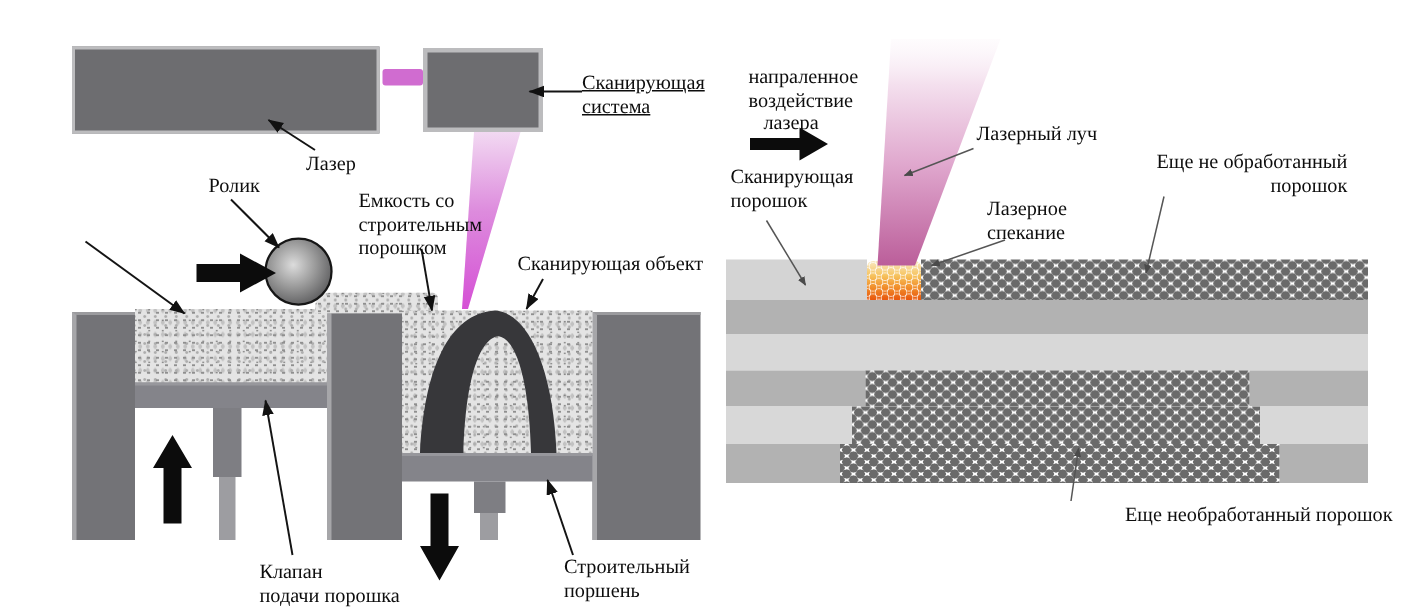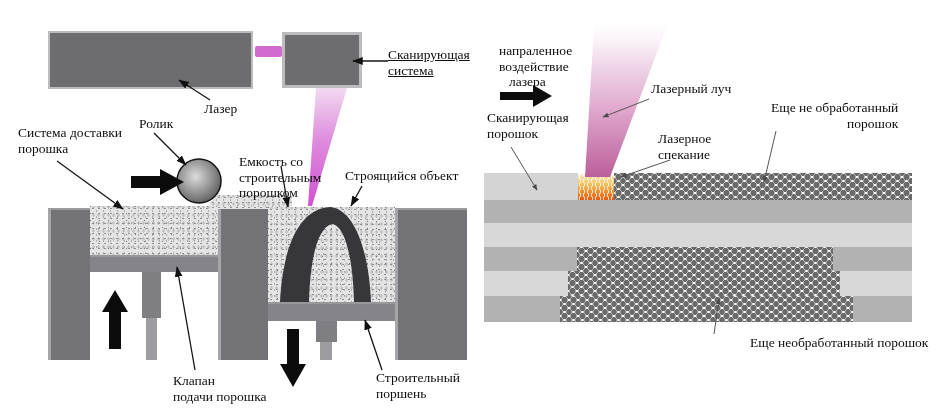--- a/index.html
+++ b/index.html
@@ -146,32 +146,28 @@
 
   <div class="lbl" style="left:204px;top:101px;">Лазер</div>
 
   <div class="lbl" style="left:388px;top:47px;text-decoration:underline;">
     <div>Сканирующая</div>
     <div>система</div>
   </div>
 
   <div class="lbl" style="left:139px;top:116px;">Ролик</div>
 
-  <div class="lbl" style="left:18px;top:125px;">
-    <div>Система доставки</div>
-    <div>порошка</div>
-  </div>
-
-  <div class="lbl" style="left:239px;top:126px;margin-top:28px;">
+
+  <div class="lbl" style="left:239px;top:126px;">
     <div>Емкость со</div>
     <div>строительным</div>
     <div>порошком</div>
   </div>
 
-  <div class="lbl" style="left:345px;top:168px;">Строящийся объект</div>
+  <div class="lbl" style="left:345px;top:168px;">Сканирующая объект</div>
 
   <div class="lbl" style="left:173px;top:373px;">
     <div>Клапан</div>
     <div>подачи порошка</div>
   </div>
 
   <div class="lbl" style="left:376px;top:370px;">
     <div>Строительный</div>
     <div>поршень</div>
   </div>

